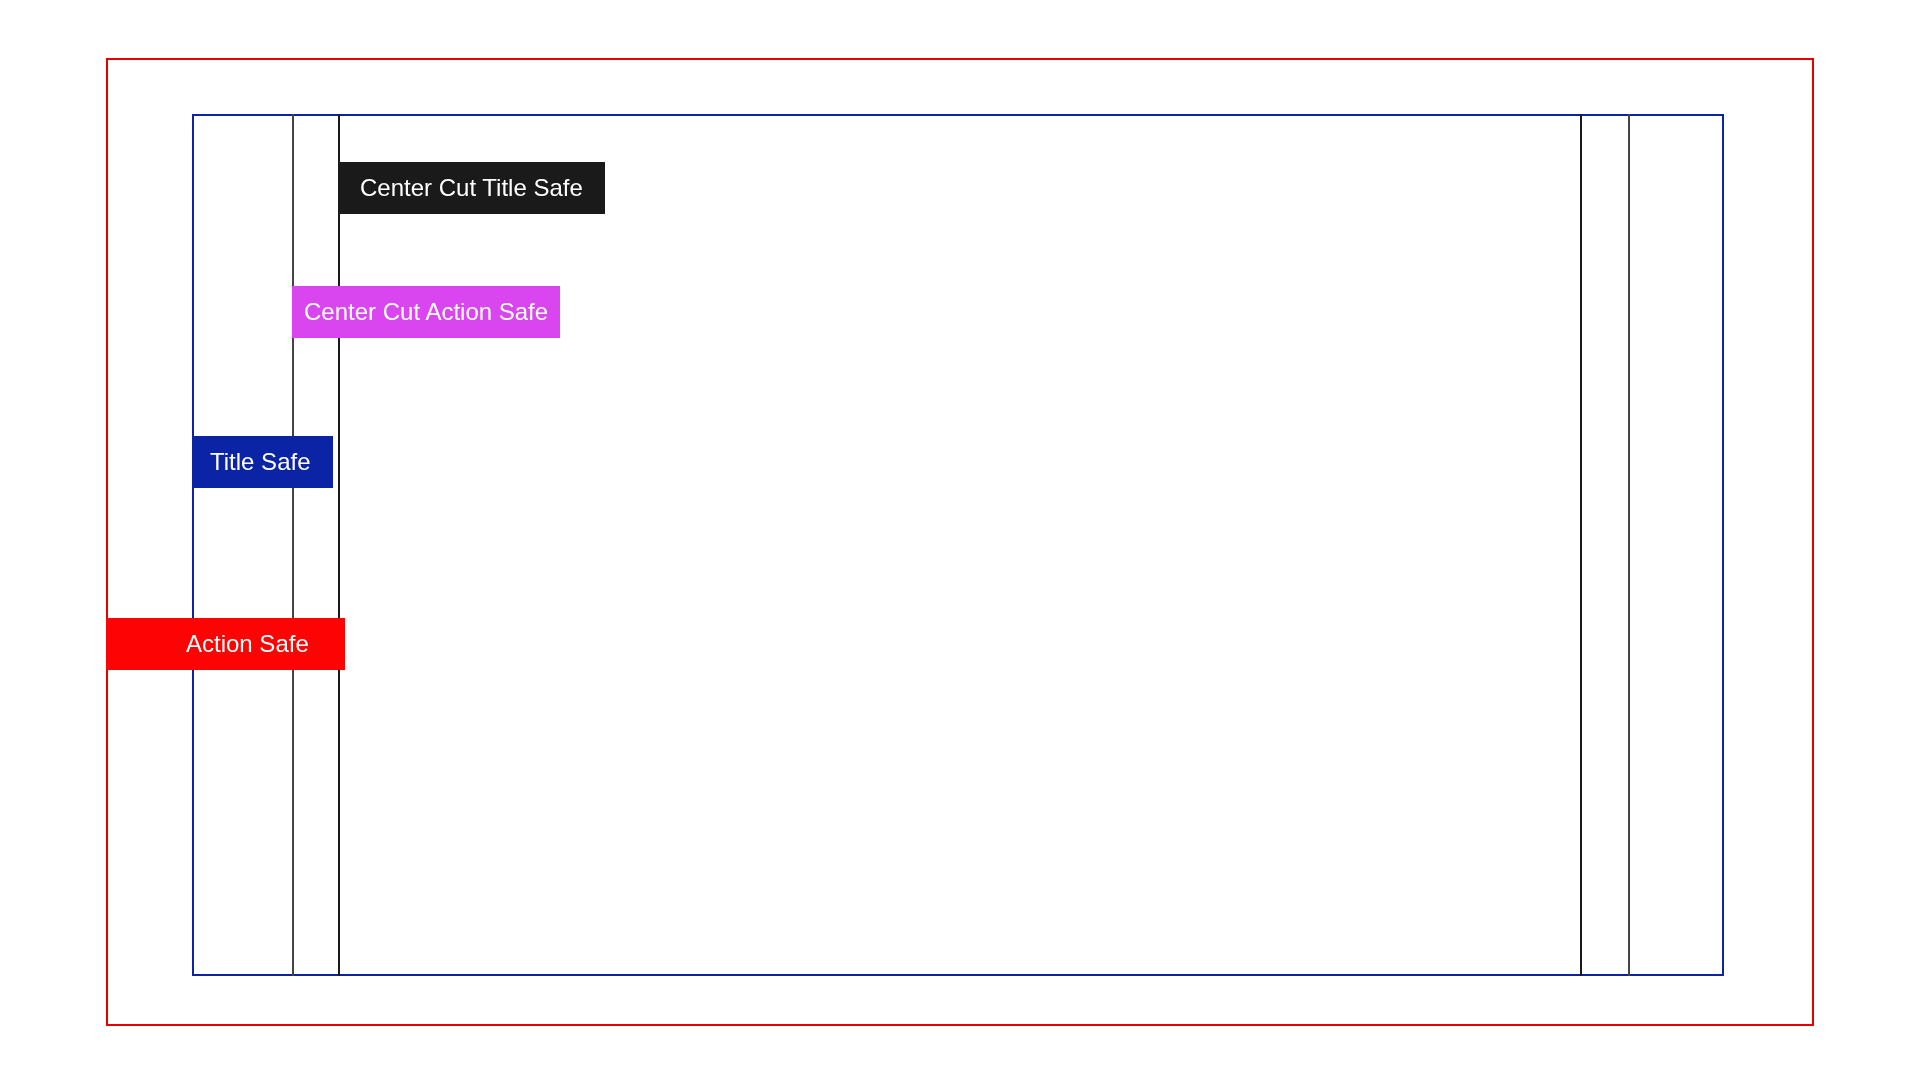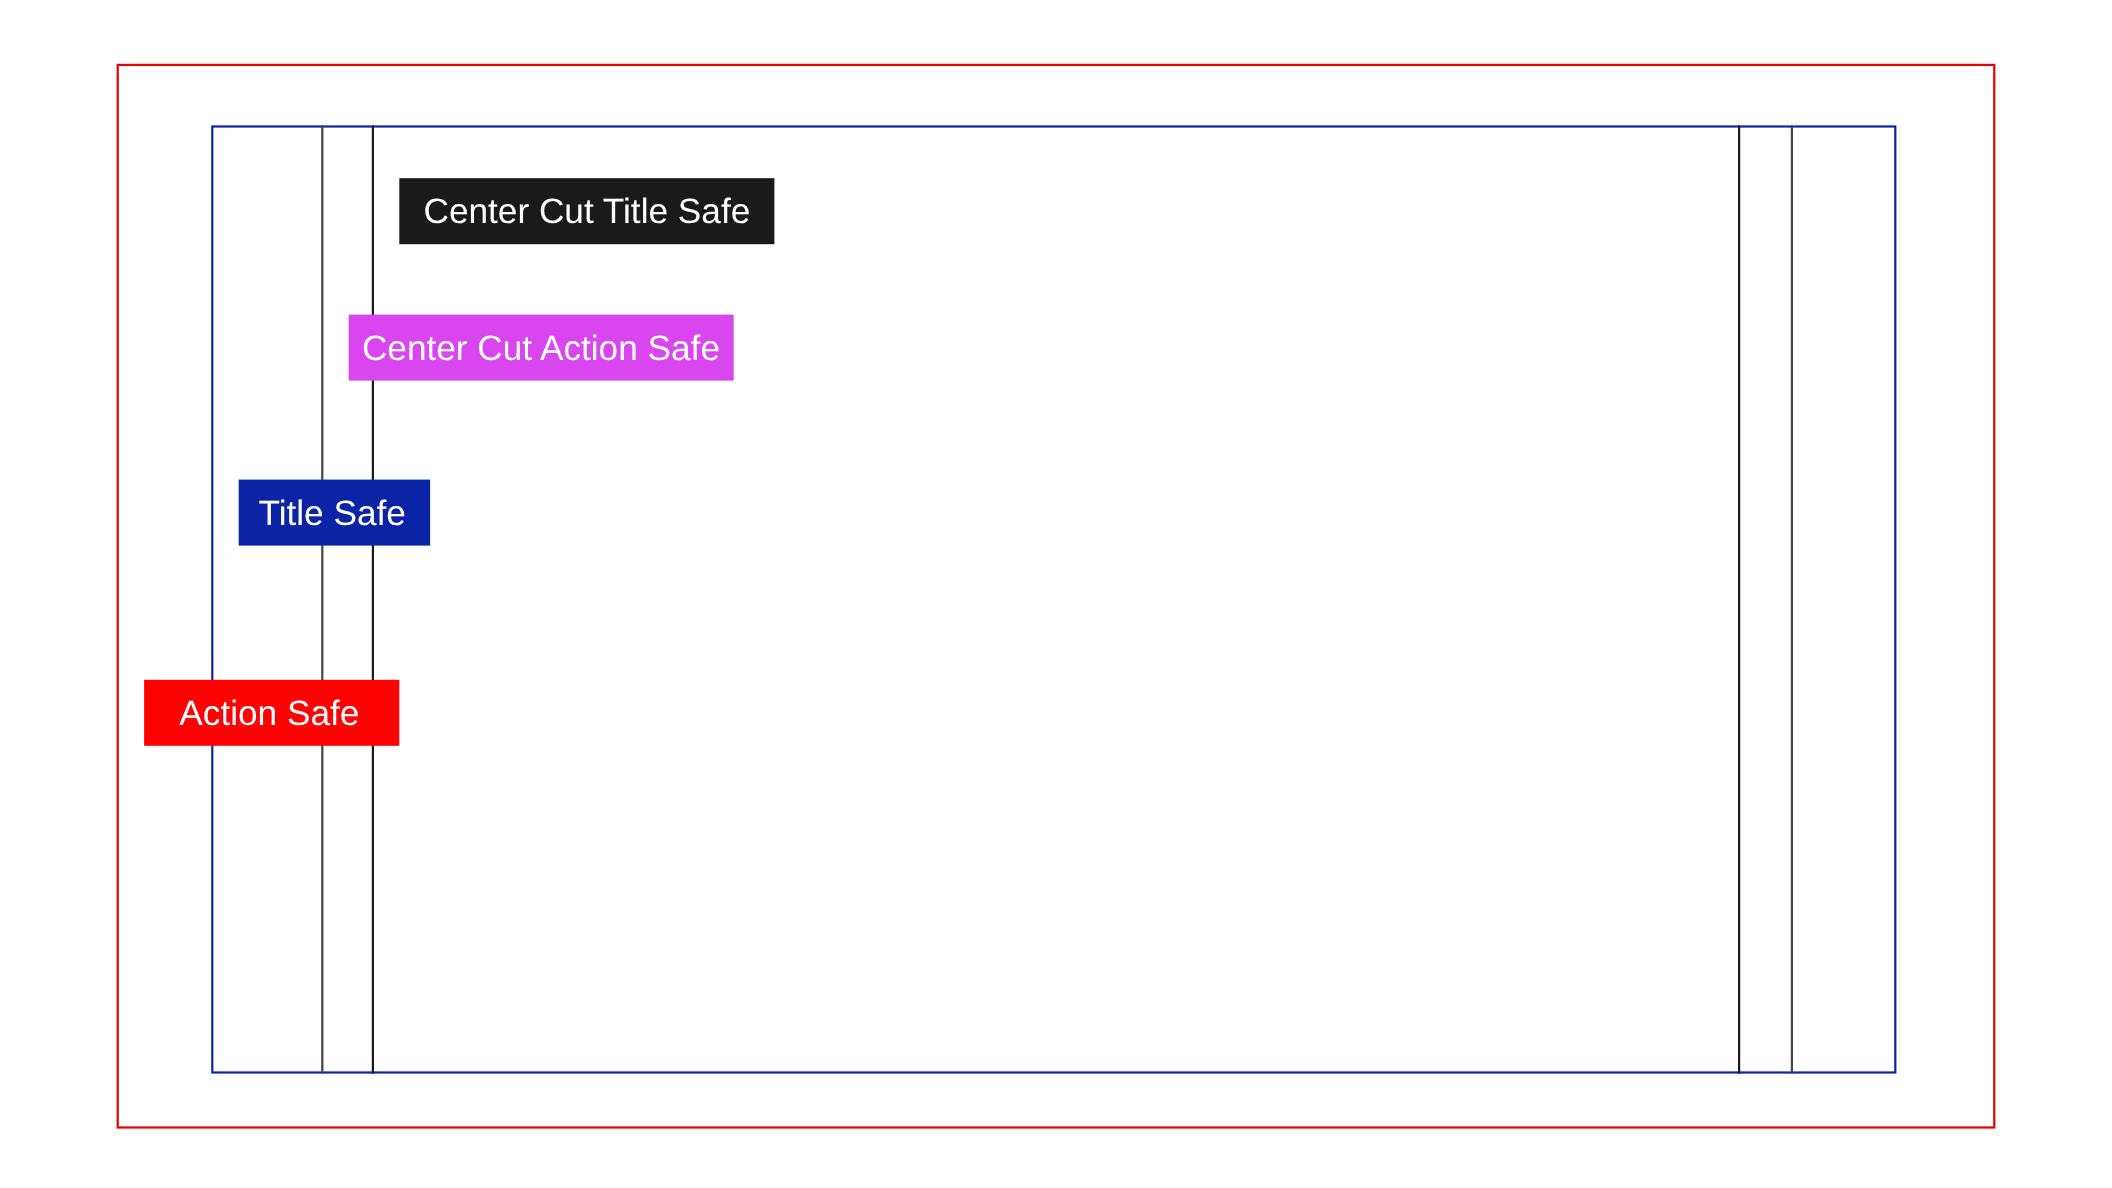--- a/index.html
+++ b/index.html
@@ -33,46 +33,45 @@
     }
 
     .cc-title-safe-frame {
       border-left: 2px solid #1a1a1a;
       border-right: 2px solid #1a1a1a;
     }
 
     .label {
       position: absolute;
       color: #ffffff;
-      font-size: 32px;
+      font-size: 24px;
       line-height: 1;
       padding: 14px 22px;
       box-sizing: border-box;
       white-space: nowrap;
-      margin-left: 25px;
     }
 
     .label-cc-title {
       background: #1a1a1a;
     }
 
     .label-cc-action {
       background: #d946ef;
       padding-left: 12px;
       padding-right: 12px;
     }
 
     .label-title {
       background: #0b24a5;
       padding-left: 18px;
     }
 
     .label-action {
       background: #fd0303;
-      padding-left: 32px;
+      padding-left: 80px;
       padding-right: 36px;
     }
   </style>
 </head>
 <body>
 
 <div class="frame action-safe-frame" style="left:106px; top:58px; width:1708px; height:968px;"></div>
 
 <div class="frame title-safe-frame" style="left:192px; top:114px; width:1532px; height:862px;"></div>
 

